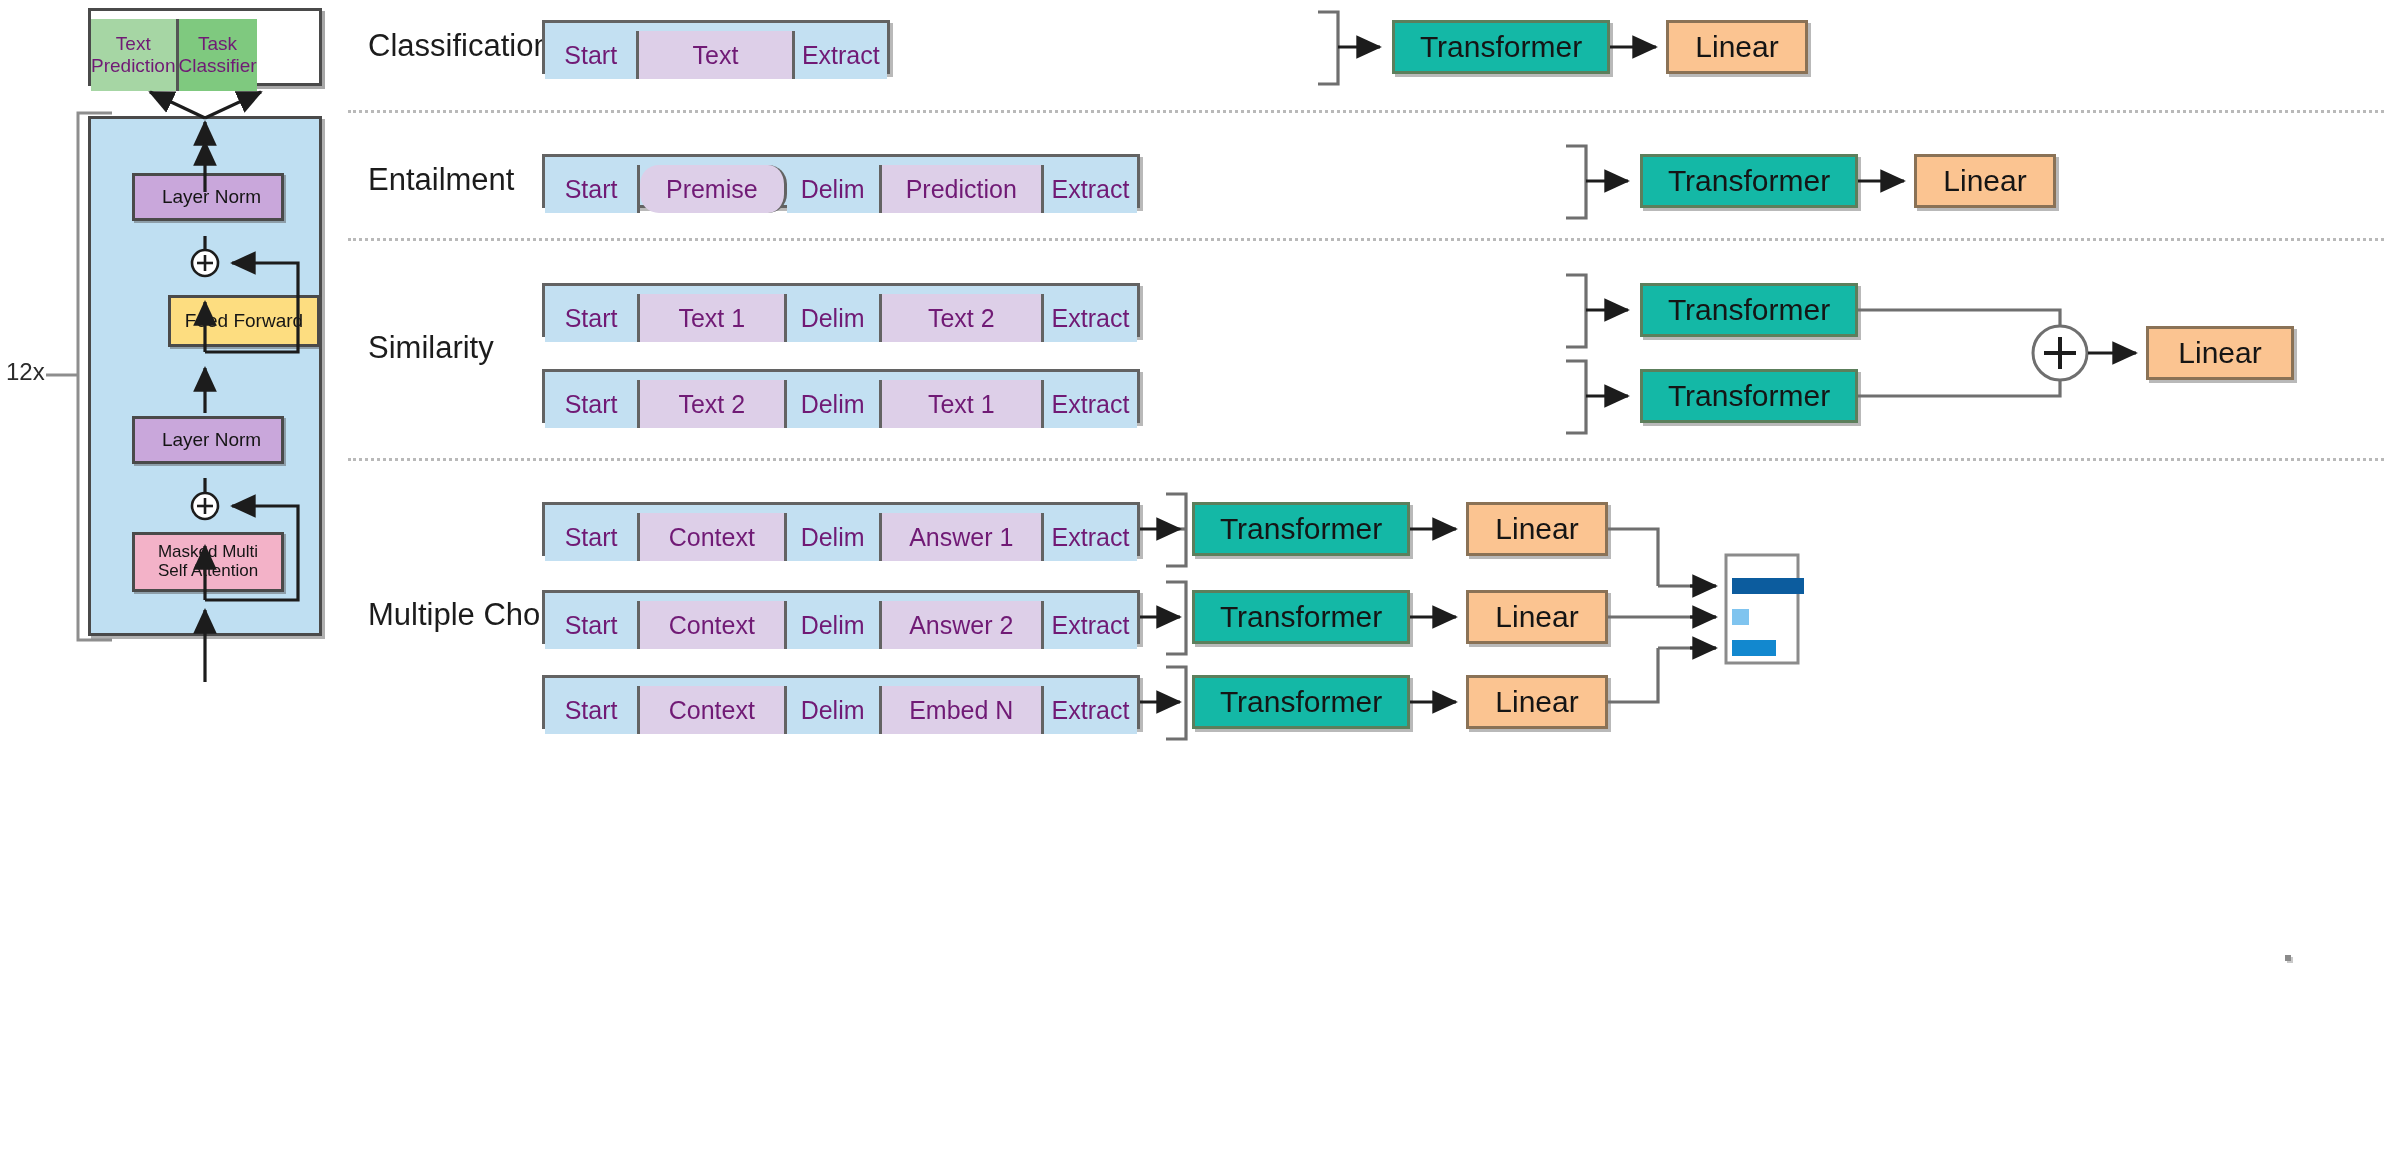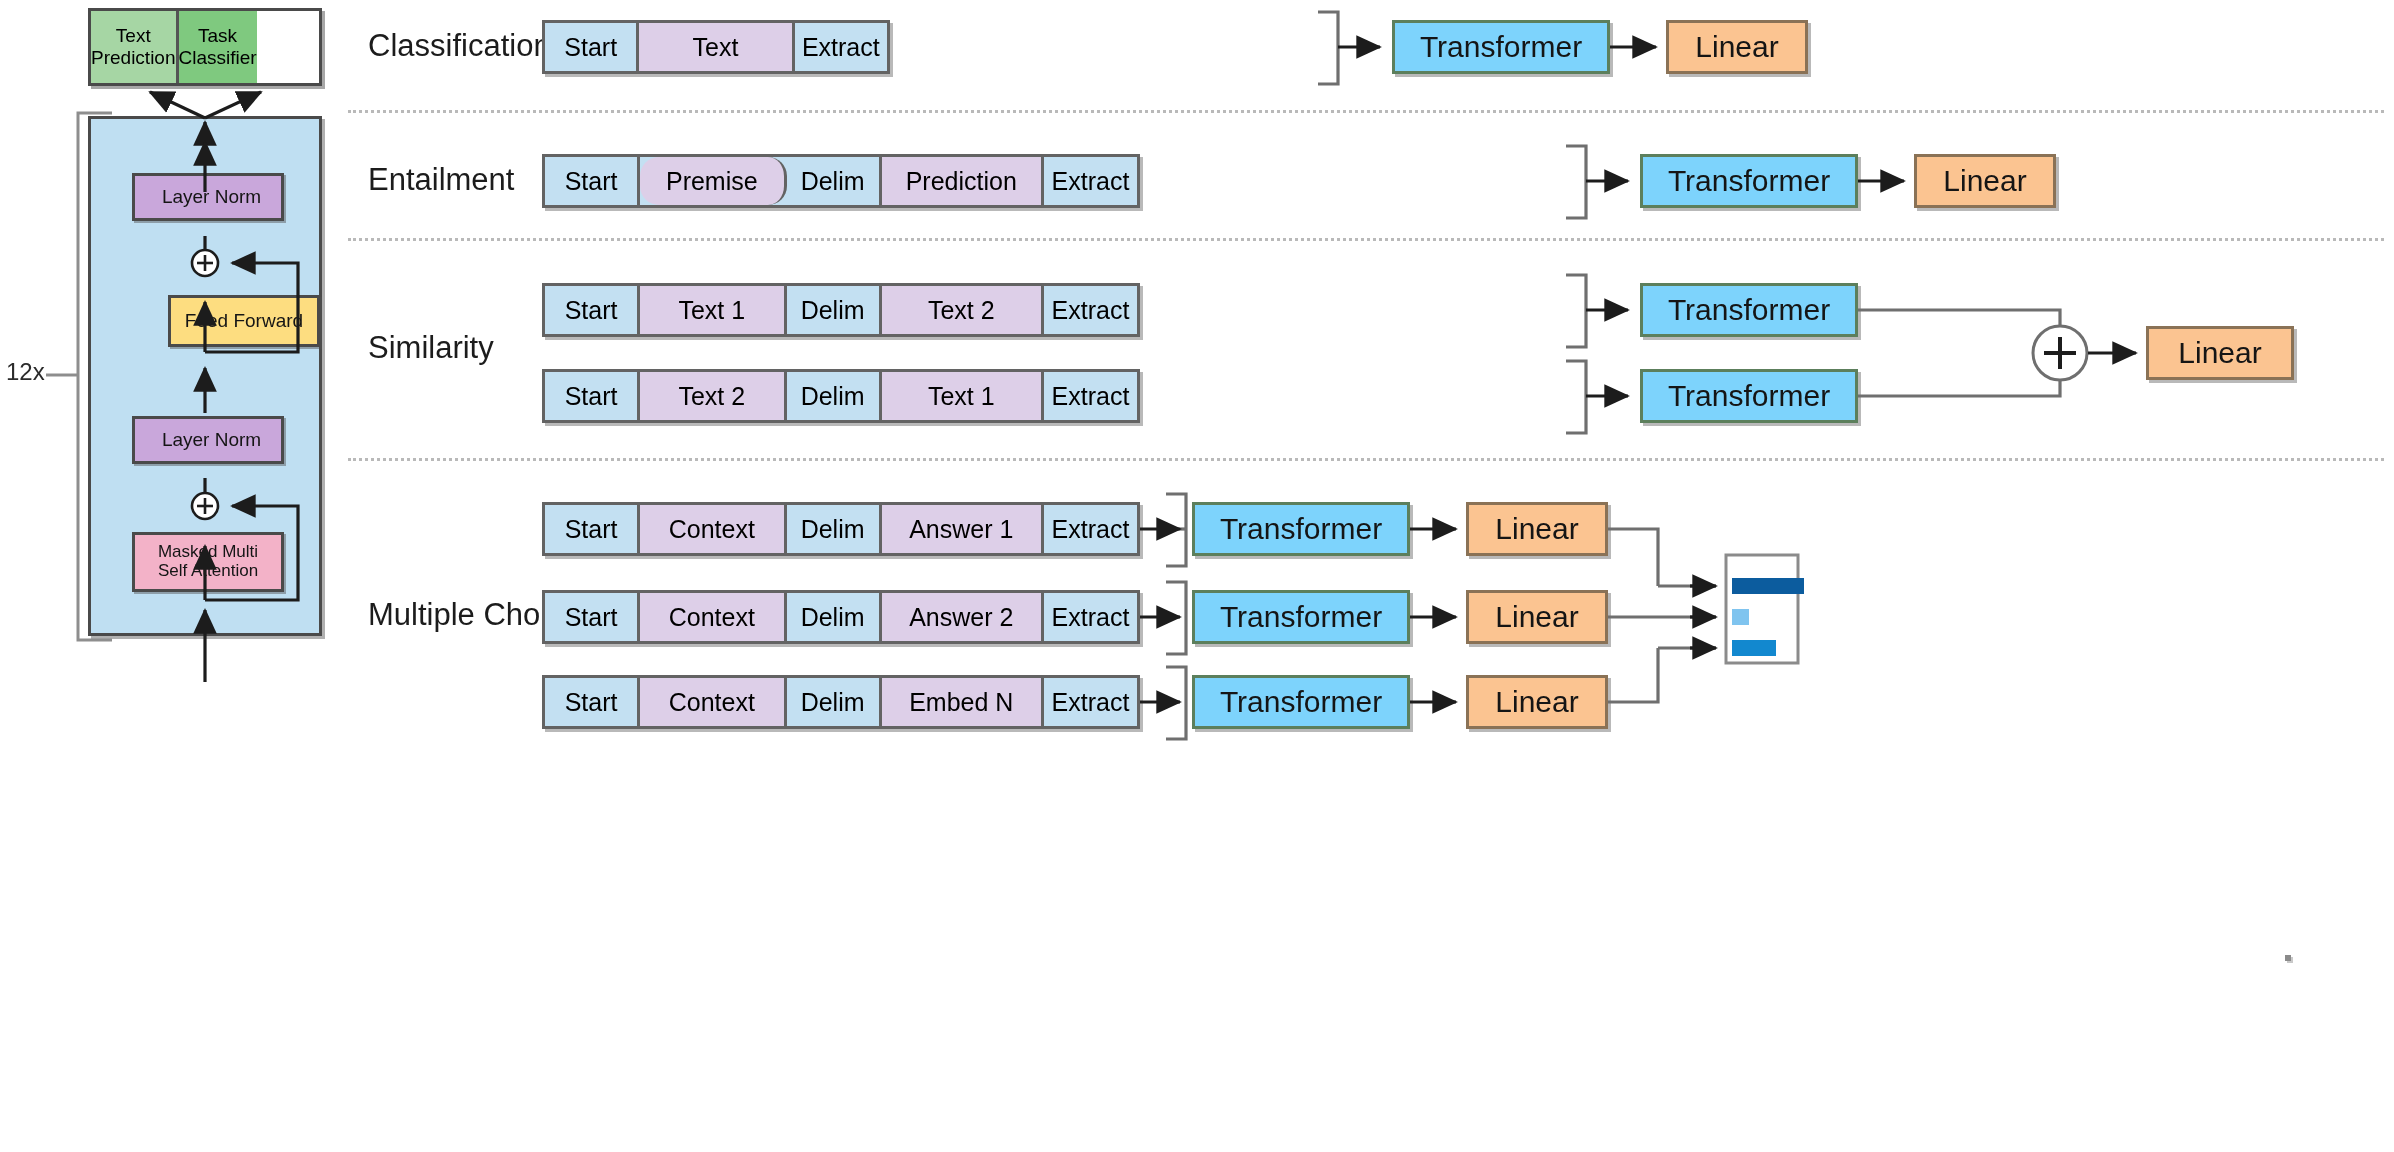--- a/index.html
+++ b/index.html
@@ -31,21 +31,22 @@
     box-shadow:3px 3px 0 rgba(80,80,80,.55);
   }
   .seg{
     box-sizing:border-box;
     border-right:3px solid #545454;
     display:flex;
     align-items:center;
     justify-content:center;
     height:100%;
     text-align:center;
-    color:#000000;
+    color:#701a75;
+    margin-top:8px;
   }
   .seg:last-child{border-right:none;}
 
   
   .c-green-light{background:#a6d6a4;}
   .c-green-dark{background:#7fc97f;}
   .c-purple{background:#c9a7db;padding-left:7px;}
   .c-yellow{background:#fddd80;}
   .c-pink{background:#f3b2c8;}
   .c-orange{background:#fbc491;}
@@ -117,21 +118,21 @@
     height:54px;
     box-shadow:3px 3px 0 rgba(100,100,100,.45);
     background:#c3e0f2;
   }
   .seq .seg{font-size:25px;border-right-color:#636363;}
 
   .tbox{
     position:absolute;
     box-sizing:border-box;
     border:3px solid #5c7f5c;
-    background:#7dd3fc;
+    background:#14b8a6;
     display:flex;align-items:center;justify-content:center;
     font-size:30px;height:54px;
     color:#151515;
     box-shadow:3px 3px 0 rgba(100,100,100,.45);
   }
   .lbox{
     position:absolute;
     box-sizing:border-box;
     border:3px solid #8a7256;
     background:#fbc491;

